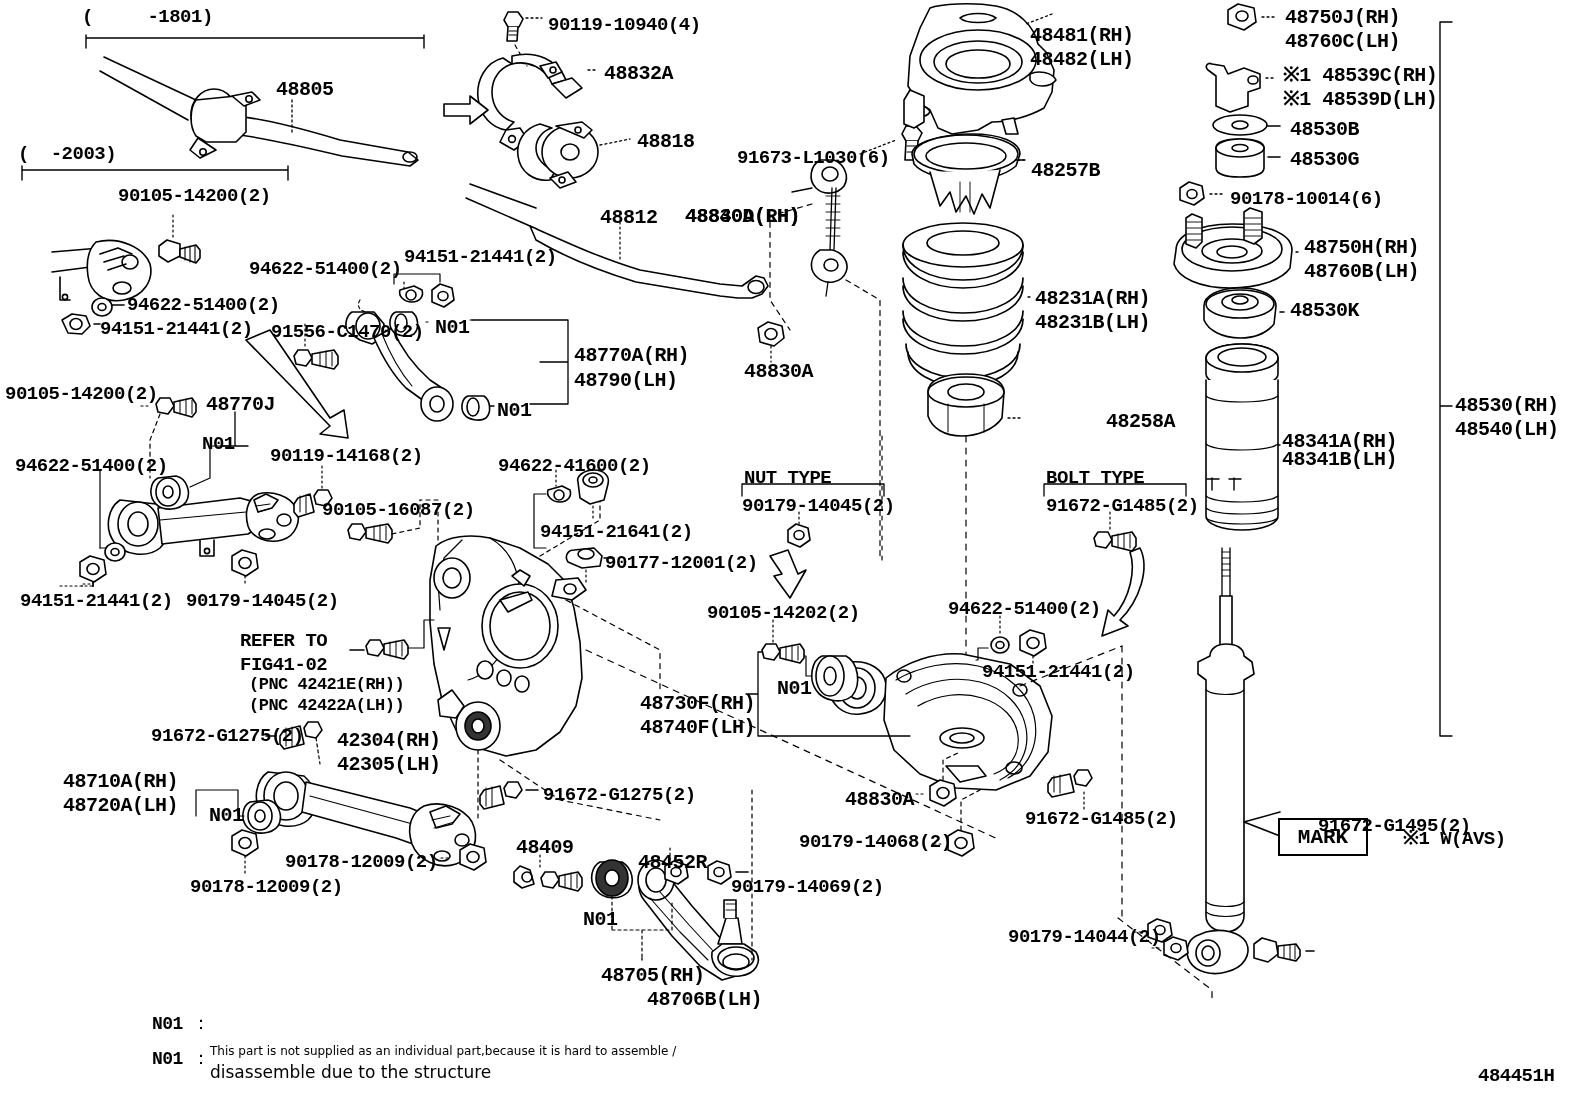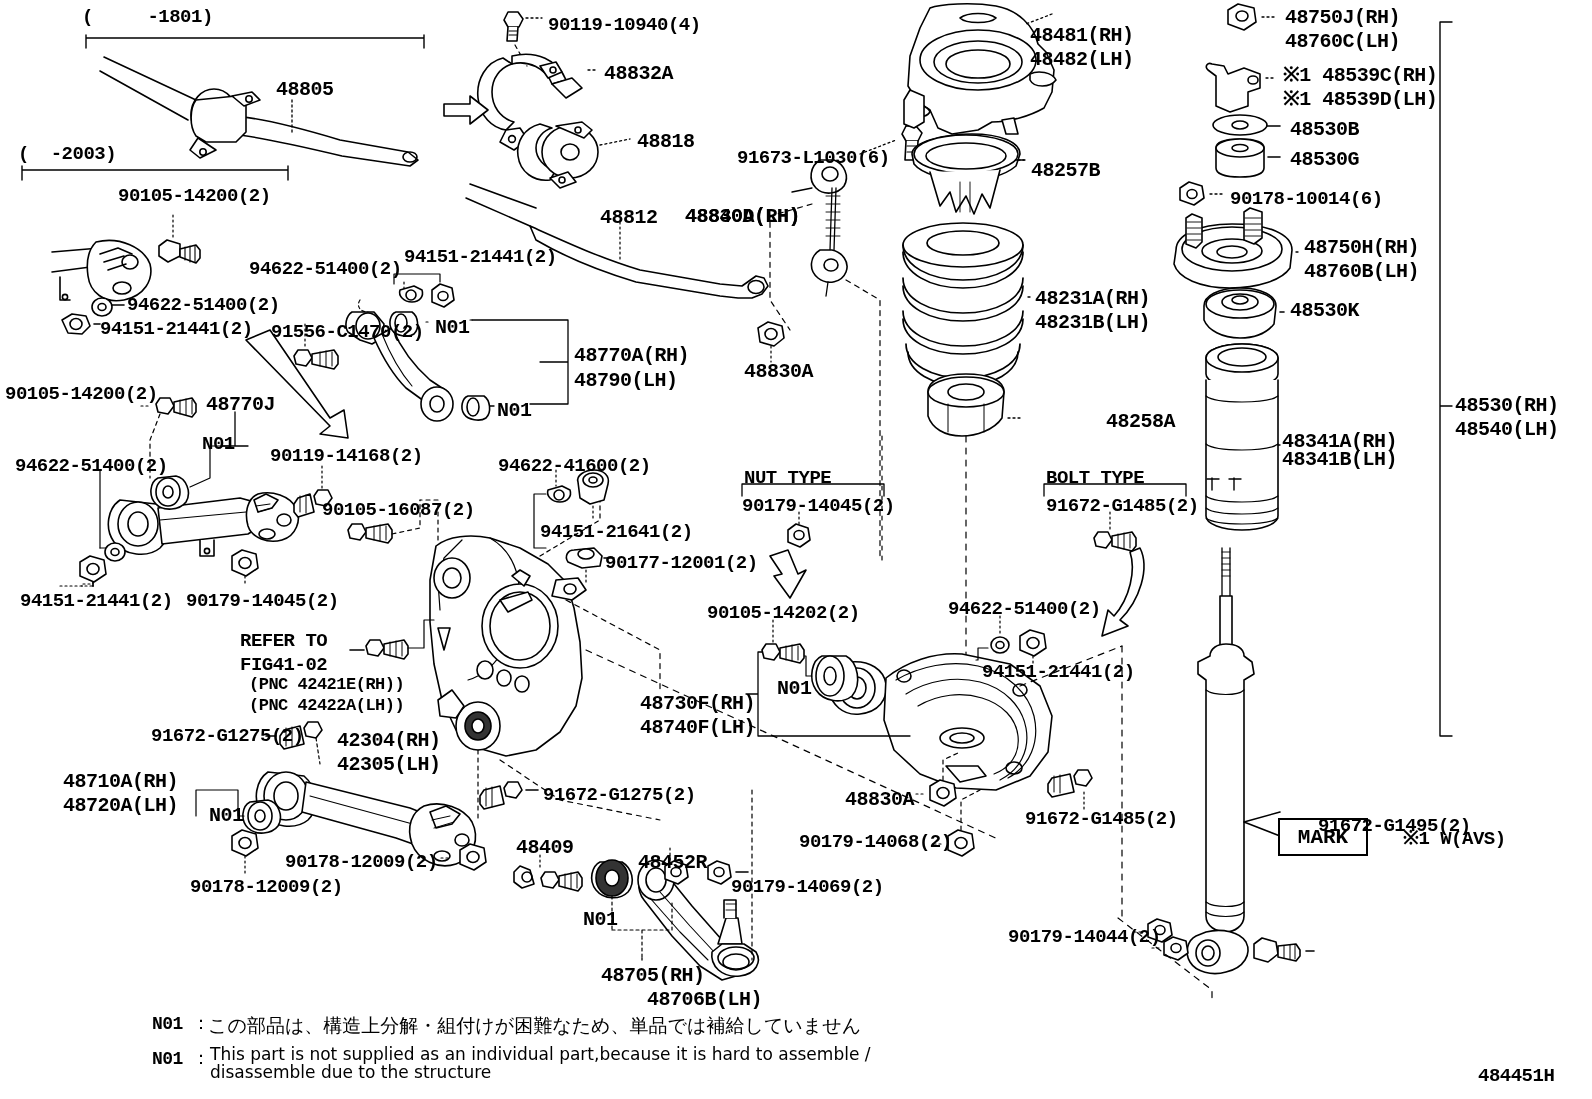--- a/index.html
+++ b/index.html
@@ -611,20 +611,19 @@
       <div class="lbl s20" style="left: 1282px; top: 448px;">48341B(LH)</div>
       <div class="lbl s20" style="left: 1455px; top: 394px;">48530(RH)</div>
       <div class="lbl s20" style="left: 1455px; top: 418px;">48540(LH)</div>
       <div class="lbl s19" style="left: 1403px; top: 828px;">※1 W(AVS)</div>
       <div class="lbl s19" style="left: 1318px; top: 815px;">91672-G1495(2)</div>
       <div class="lbl s19" style="left: 1478px; top: 1065px;">484451H</div>
     </div>
 
   <div class="lbl s18" style="left:152px;top:1014px;">N01</div>
   <div class="lbl s18 thin" style="left:192px;top:1014px;">：</div>
-  <div class="jp" style="position:absolute;left:208px;top:1013px;font-size:19px;white-space:nowrap;">この部品は、構造上分解・組付けが困難なため、単品では補給していません</div>
 
   <div class="lbl s18" style="left:152px;top:1049px;">N01</div>
   <div class="lbl s18 thin" style="left:192px;top:1049px;">：</div>
-  <div class="en" style="position:absolute;left:210px;top:1044px;font-size:17px;white-space:nowrap;text-align:center;">This part is not supplied as an individual part,because it is hard to assemble /</div>
+  <div class="en" style="position:absolute;left:210px;top:1044px;font-size:12px;white-space:nowrap;text-align:center;">This part is not supplied as an individual part,because it is hard to assemble /</div>
   <div class="en" style="position:absolute;left:210px;top:1062px;font-size:17px;white-space:nowrap;">disassemble due to the structure</div>
 
 </div>
 
 </body></html>

